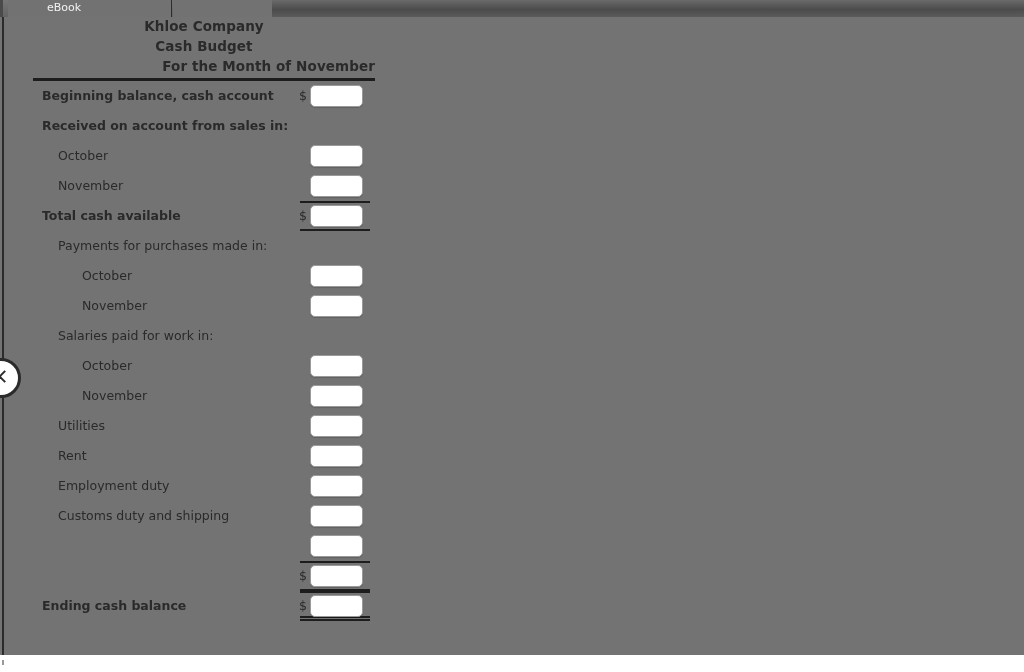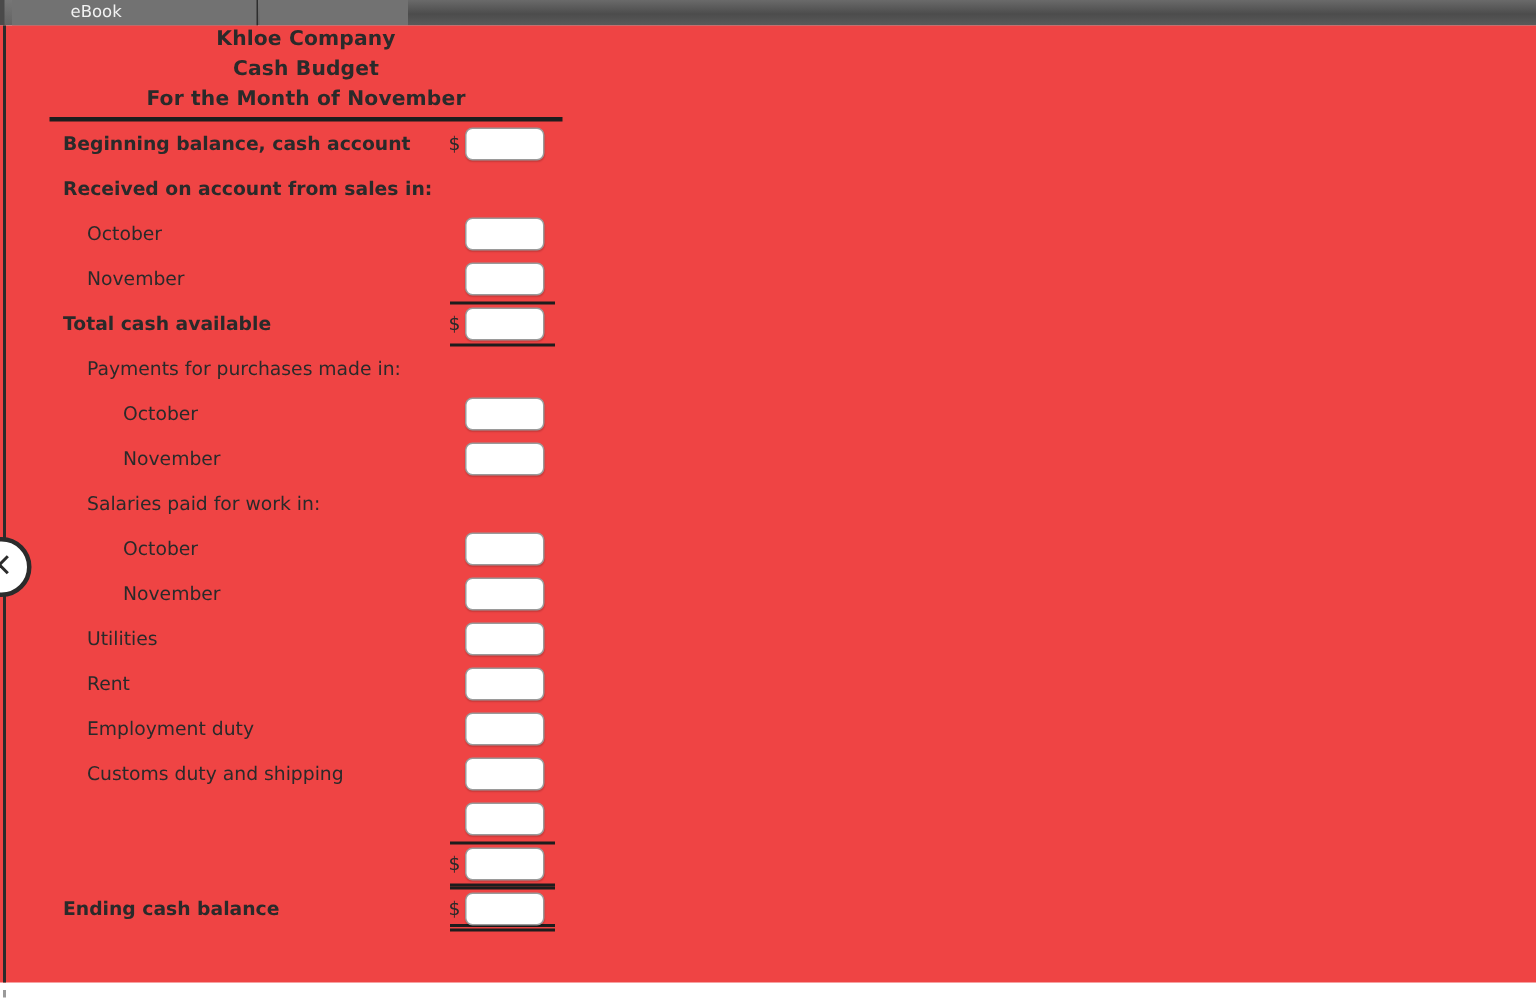--- a/index.html
+++ b/index.html
@@ -50,21 +50,21 @@
   #toolbar-left-edge {
     position: absolute; left: 0; top: 0;
     width: 3px; height: 17px;
     background: #4a4a4a;
   }
 
   
   #page {
     position: absolute; left: 0; top: 17px;
     width: 1024px; height: 638px;
-    background: #ef4444;
+    background: #737373;
   }
   #left-rail {
     position: absolute; left: 2px; top: 0;
     width: 2px; height: 638px;
     background: #2b2b2b;
   }
   #collapse-button {
     position: absolute; left: -19px; top: 341px;
     width: 40px; height: 40px;
     border: 3px solid #2b2b2b;
@@ -86,21 +86,21 @@
   }
   .stmt-head {
     text-align: center;
     font-weight: bold;
     font-size: 13.5px;
     color: #2a2a2a;
     letter-spacing: 0.1px;
   }
   #head-line-1 { margin-top: 1px; }
   #head-line-2 { margin-top: 4px; }
-  #head-line-3 { margin-top: 4px; }
+  #head-line-3 { margin-top: 4px; text-align: right; }
   #head-rule {
     margin-top: 4px;
     height: 3px;
     background: #1d1d1d;
   }
 
   .row {
     position: relative;
     height: 30px;
   }

